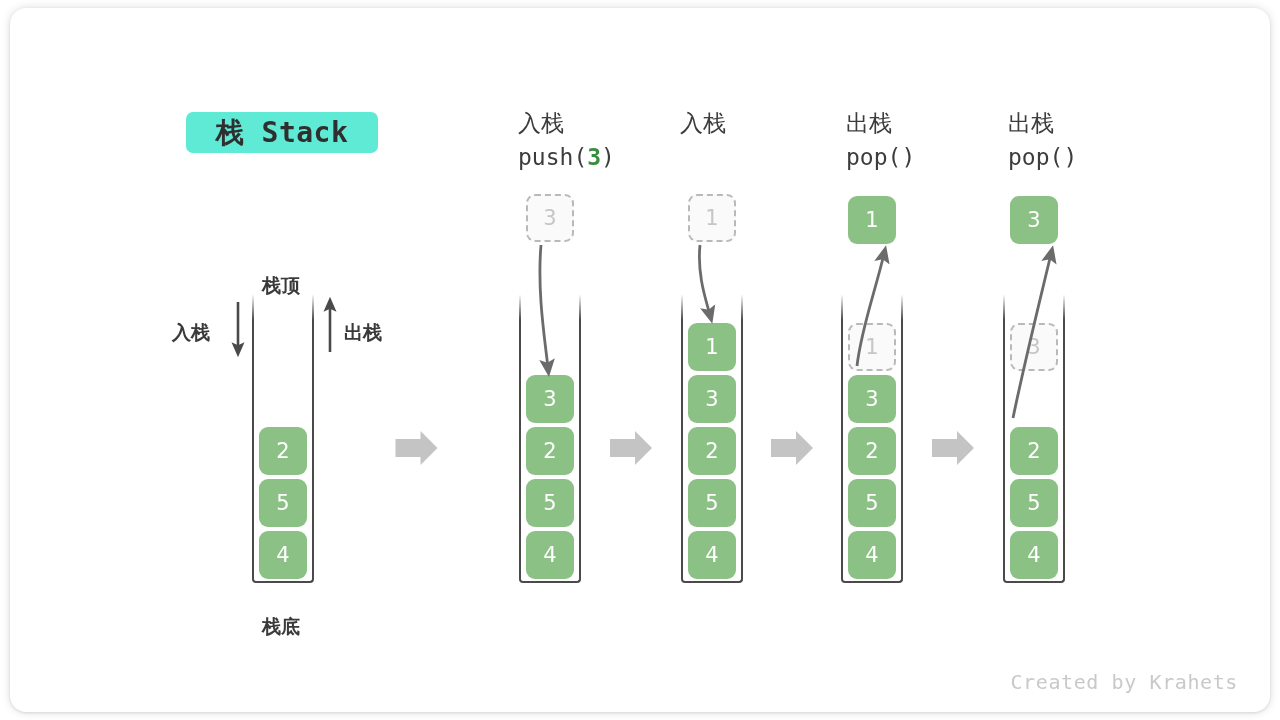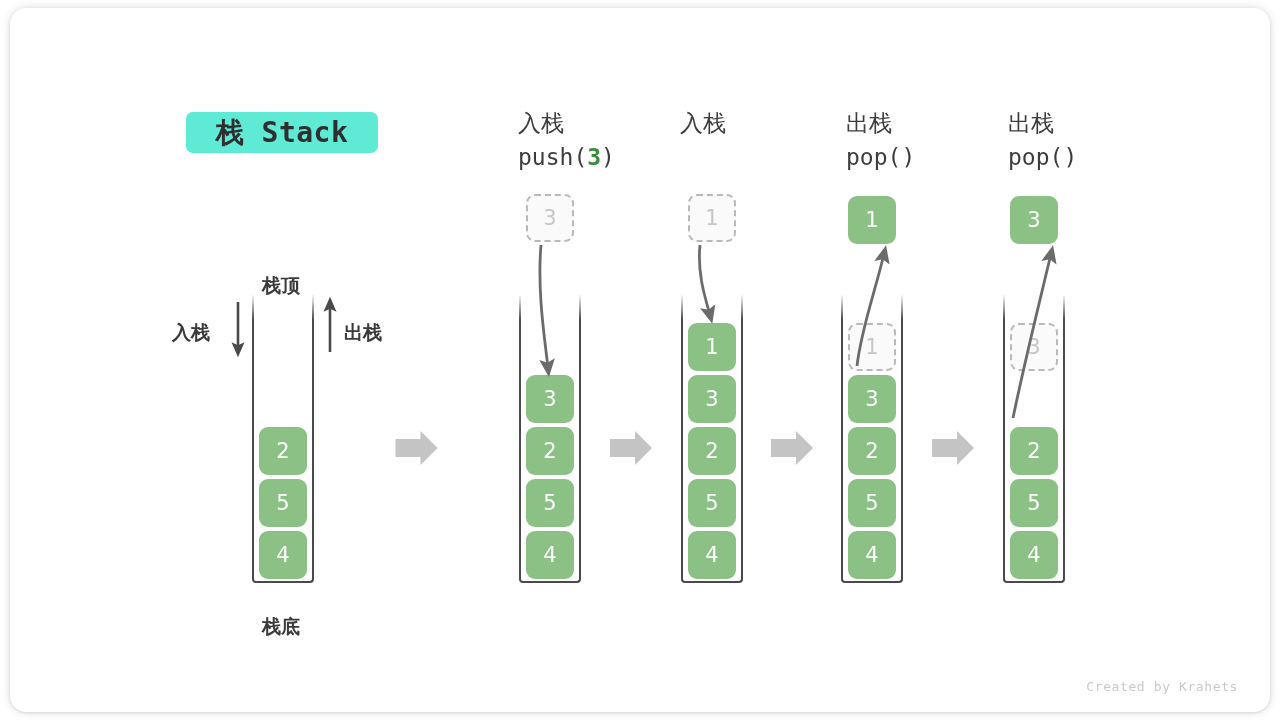--- a/index.html
+++ b/index.html
@@ -143,21 +143,21 @@
     height: 720px;
     pointer-events: none;
   }
 
   
   .footer {
     position: absolute;
     right: 42px;
     bottom: 26px;
     font-family: "DejaVu Sans Mono", "Liberation Mono", monospace;
-    font-size: 13px;
+    font-size: 20px;
     color: #c9c9c9;
     letter-spacing: 0.6px;
   }
 </style>
 </head>
 <body>
 
 <div id="canvas">
   <div class="card"></div>
 

